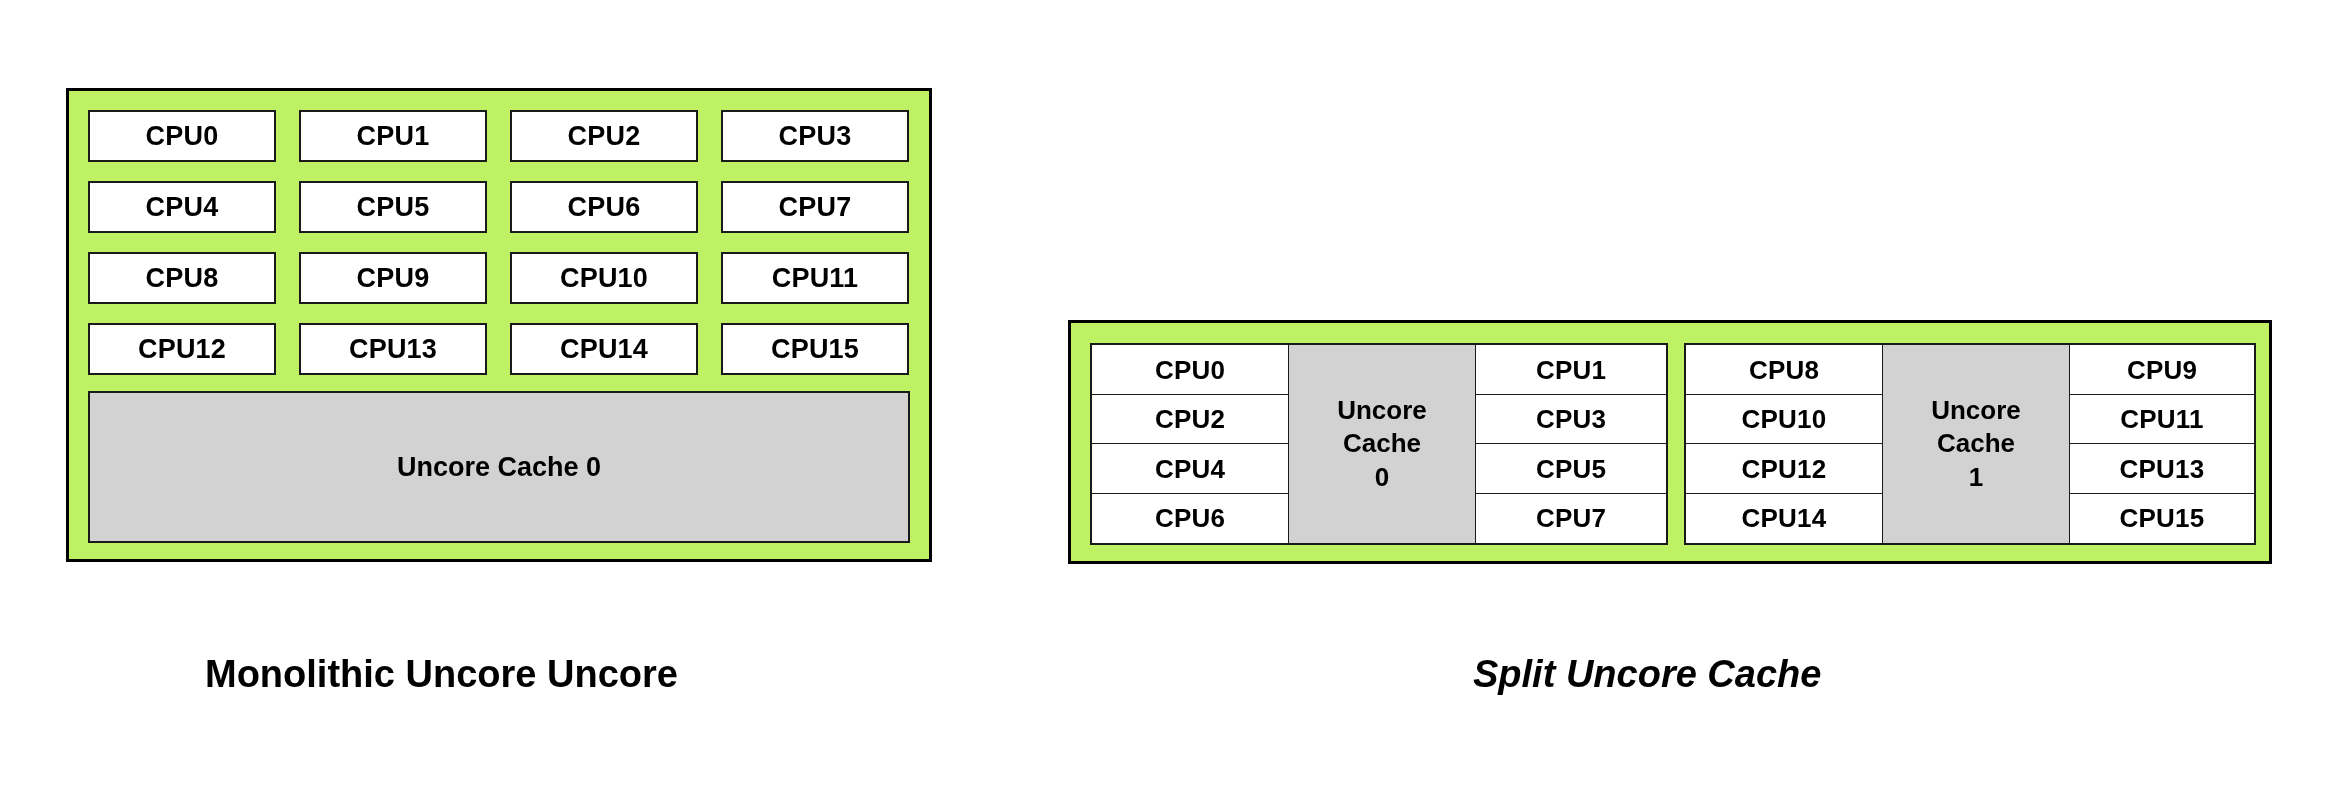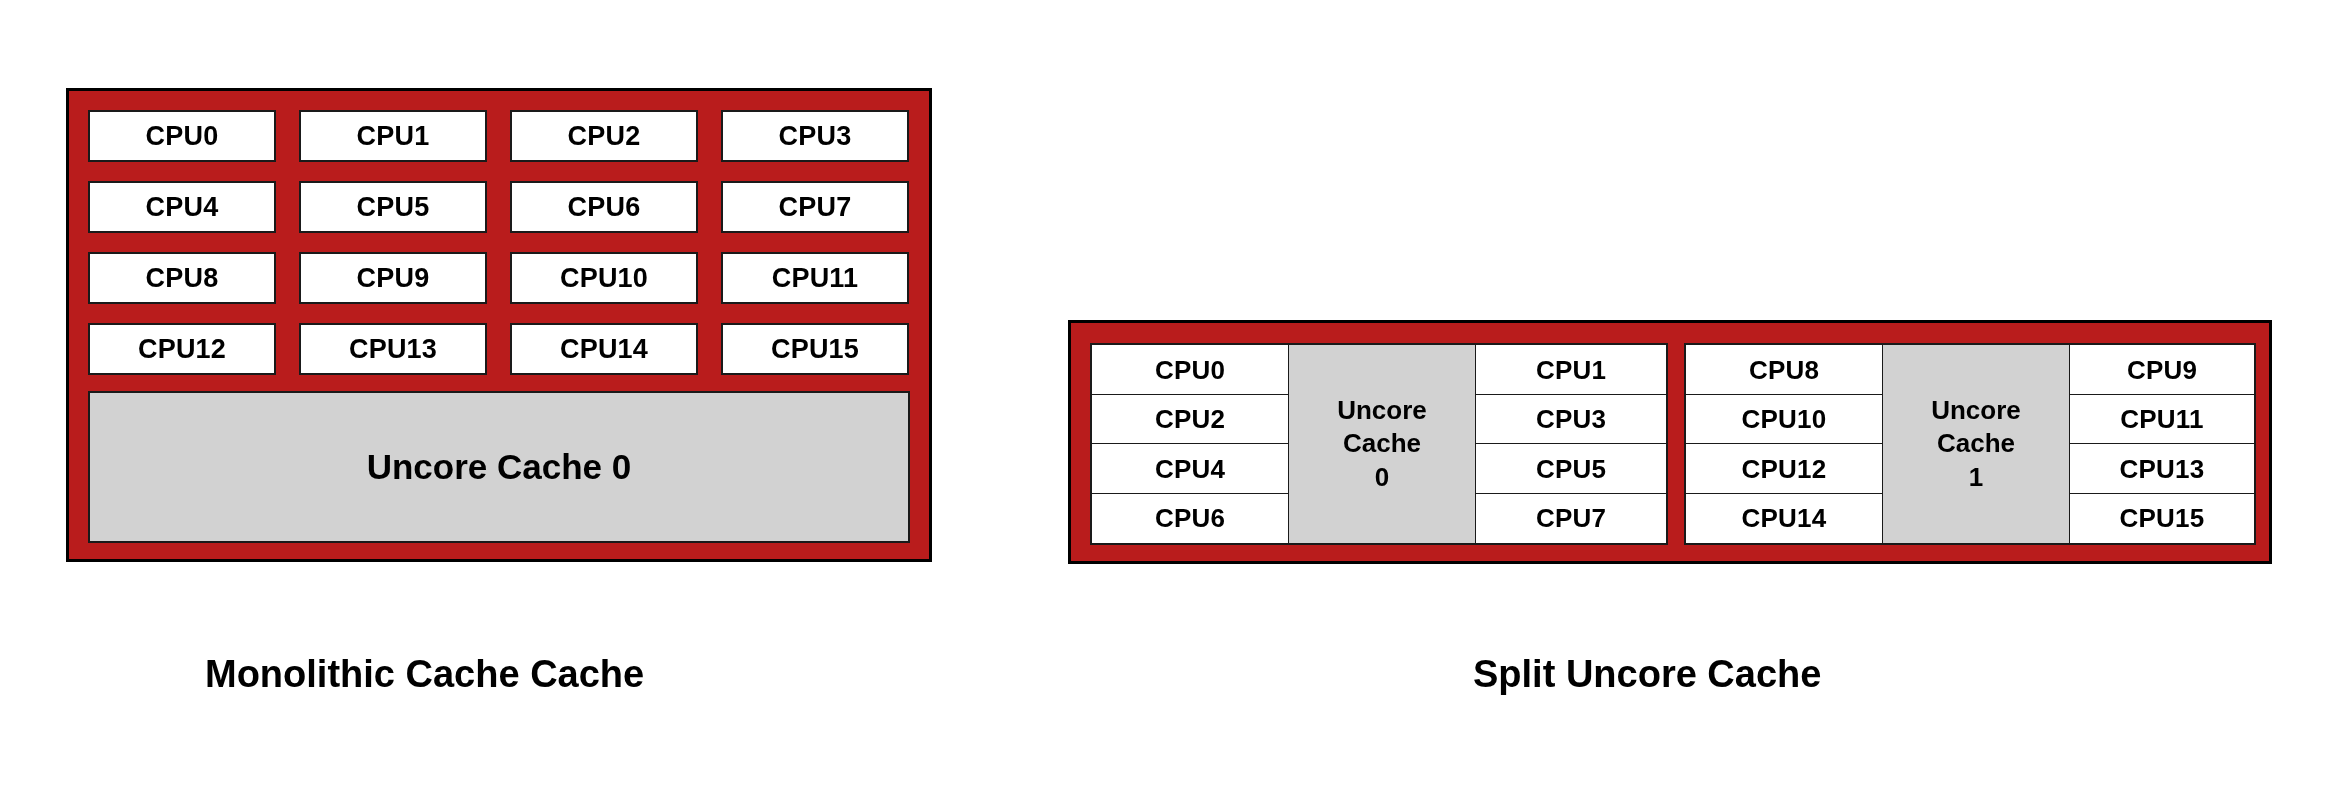--- a/index.html
+++ b/index.html
@@ -14,21 +14,21 @@
     font-family: "Liberation Sans", sans-serif;
     color: #000000;
     overflow: hidden;
   }
 
   
   .outer-frame {
     position: absolute;
     box-sizing: border-box;
     border: 3px solid #000000;
-    background: #b91c1c;
+    background: #bef264;
   }
   .cpu-cell {
     box-sizing: border-box;
     border: 2px solid #1a1a1a;
     background: #ffffff;
     display: flex;
     align-items: center;
     justify-content: center;
     font-weight: bold;
     font-size: 27px;
@@ -37,21 +37,21 @@
   }
   .cache-block {
     box-sizing: border-box;
     border: 2px solid #1a1a1a;
     background: #d2d2d2;
     display: flex;
     align-items: center;
     justify-content: center;
     text-align: center;
     font-weight: bold;
-    font-size: 35px;
+    font-size: 27px;
     line-height: 1.28;
   }
 
   
   #panel-monolithic {
     left: 66px;
     top: 88px;
     width: 866px;
     height: 474px;
   }
@@ -114,21 +114,21 @@
 
   
   .caption {
     position: absolute;
     font-weight: bold;
     font-size: 38px;
     white-space: nowrap;
     line-height: 1;
   }
   #caption-monolithic { left: 205px;  top: 655px; }
-  #caption-split      { left: 1473px; top: 655px; }
+  #caption-split      { left: 1473px; top: 655px; font-style: italic; }
 </style>
 </head>
 <body>
 
 <div class="outer-frame" id="panel-monolithic">
 
   <div id="mono-grid">
     <div class="cpu-cell">CPU0</div>
     <div class="cpu-cell">CPU1</div>
     <div class="cpu-cell">CPU2</div>
@@ -143,21 +143,21 @@
     <div class="cpu-cell">CPU11</div>
     <div class="cpu-cell">CPU12</div>
     <div class="cpu-cell">CPU13</div>
     <div class="cpu-cell">CPU14</div>
     <div class="cpu-cell">CPU15</div>
   </div>
 
   <div class="cache-block" id="mono-cache">Uncore Cache 0</div>
 </div>
 
-<div class="caption" id="caption-monolithic">Monolithic Cache Cache</div>
+<div class="caption" id="caption-monolithic">Monolithic Uncore Uncore</div>
 
 <div class="outer-frame" id="panel-split">
 
   <div class="cluster" id="cluster-0">
     <div class="cluster-col col-left">
       <div class="cpu-cell">CPU0</div>
       <div class="cpu-cell">CPU2</div>
       <div class="cpu-cell">CPU4</div>
       <div class="cpu-cell">CPU6</div>
     </div>

